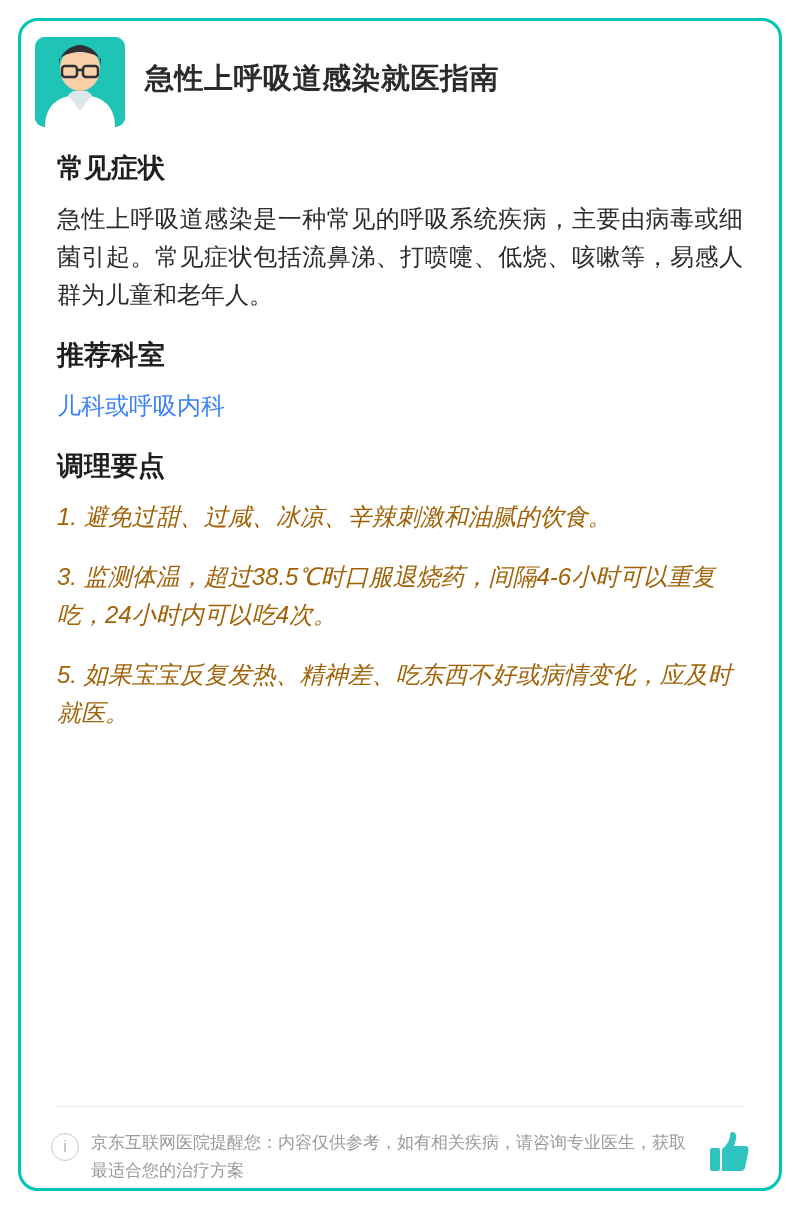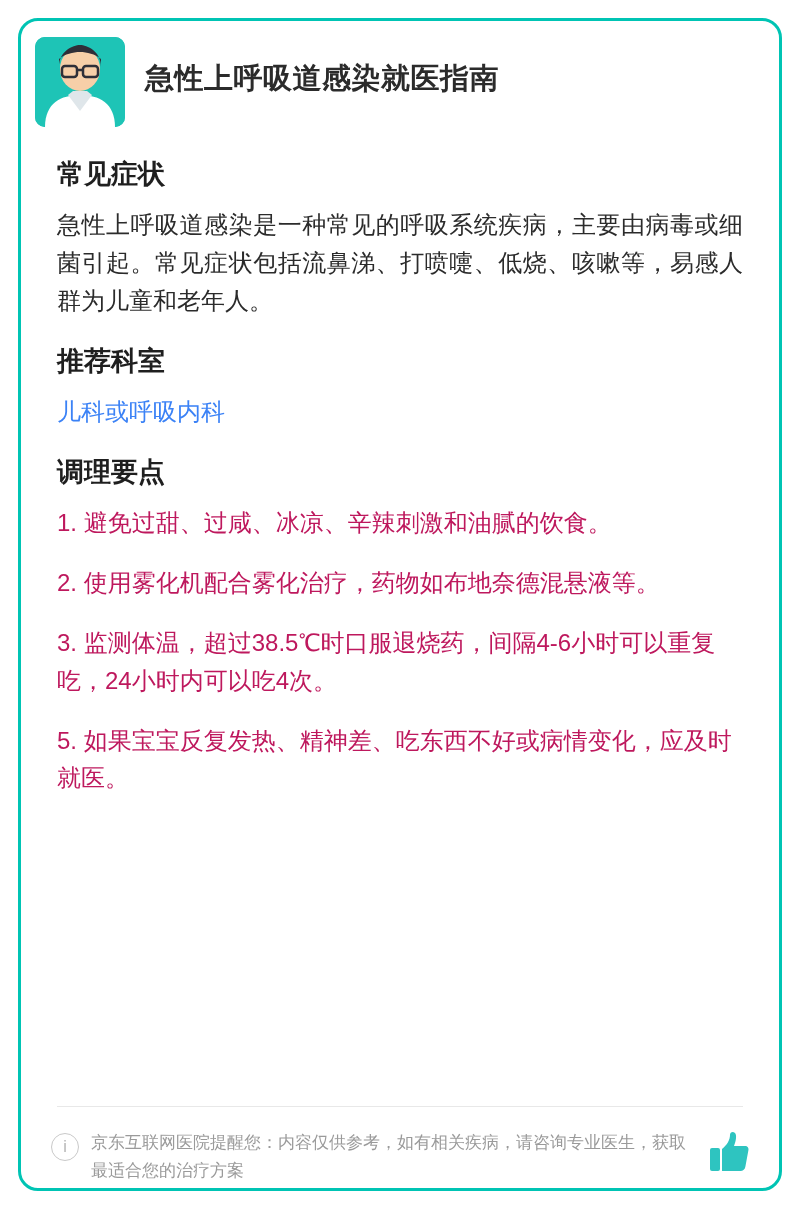--- a/index.html
+++ b/index.html
@@ -57,34 +57,35 @@
     box-sizing: border-box;
   }
 
   h2.section {
     font-size: 27px;
     font-weight: bold;
     color: #1f1f1f;
     margin: 24px 0 14px 0;
     line-height: 1.3;
   }
-  h2.section.first { margin-top: 20px; }
+  h2.section.first { margin-top: 14px; }
 
   p.para {
     font-size: 24px;
     color: #2b2b2b;
     line-height: 1.58;
     margin: 0 0 6px 0;
     text-align: justify;
   }
   p.item {
     font-size: 24px;
-    color: #be185d;
+    color: #a16207;
     line-height: 1.58;
     margin: 0 0 22px 0;
+    font-style: italic;
   }
   p.plain {
     font-size: 24px;
     color: #3b82f6;
     line-height: 1.58;
     margin: 0 0 4px 0;
   }
 
   .divider {
     position: absolute;
@@ -154,21 +155,20 @@
   <div class="content">
 
     <h2 class="section first">常见症状</h2>
     <p class="para">急性上呼吸道感染是一种常见的呼吸系统疾病，主要由病毒或细菌引起。常见症状包括流鼻涕、打喷嚏、低烧、咳嗽等，易感人群为儿童和老年人。</p>
 
     <h2 class="section">推荐科室</h2>
     <p class="plain">儿科或呼吸内科</p>
 
     <h2 class="section">调理要点</h2>
     <p class="item">1. 避免过甜、过咸、冰凉、辛辣刺激和油腻的饮食。</p>
-    <p class="item">2. 使用雾化机配合雾化治疗，药物如布地奈德混悬液等。</p>
     <p class="item">3. 监测体温，超过38.5℃时口服退烧药，间隔4-6小时可以重复吃，24小时内可以吃4次。</p>
     <p class="item">5. 如果宝宝反复发热、精神差、吃东西不好或病情变化，应及时就医。</p>
 
   </div>
 
   <div class="divider"></div>
 
   <div class="footer">
     <div class="footer-info">i</div>
     <div class="footer-text">京东互联网医院提醒您：内容仅供参考，如有相关疾病，请咨询专业医生，获取最适合您的治疗方案</div>

